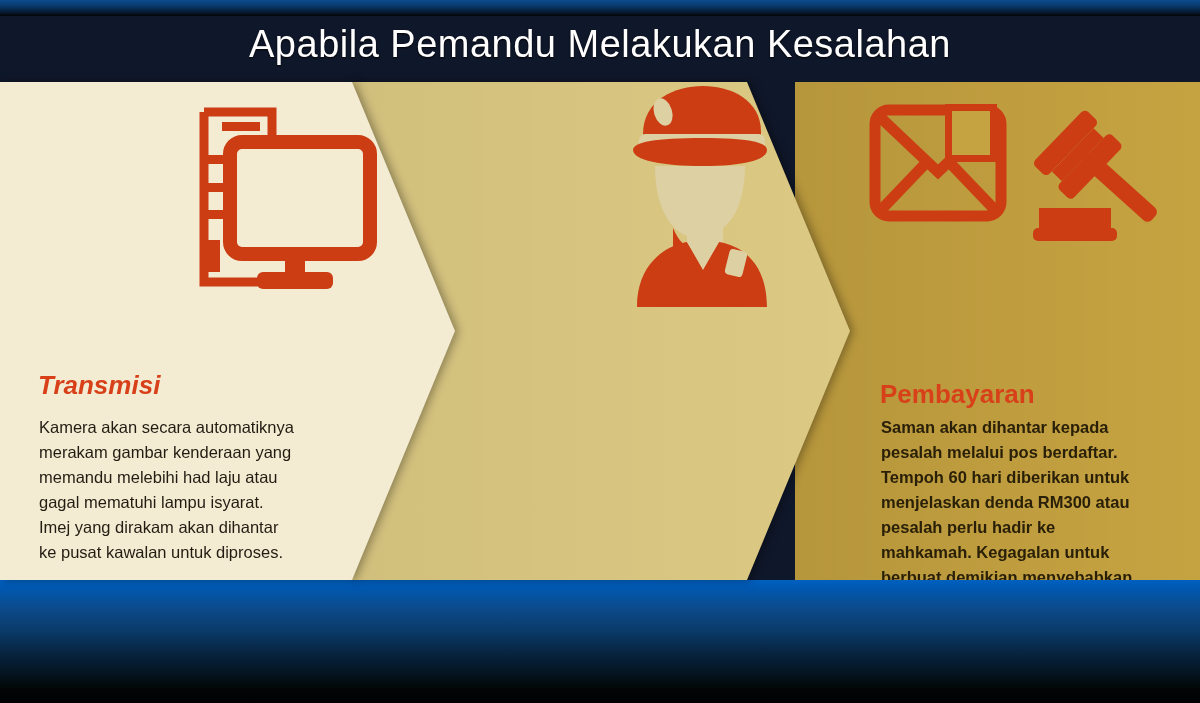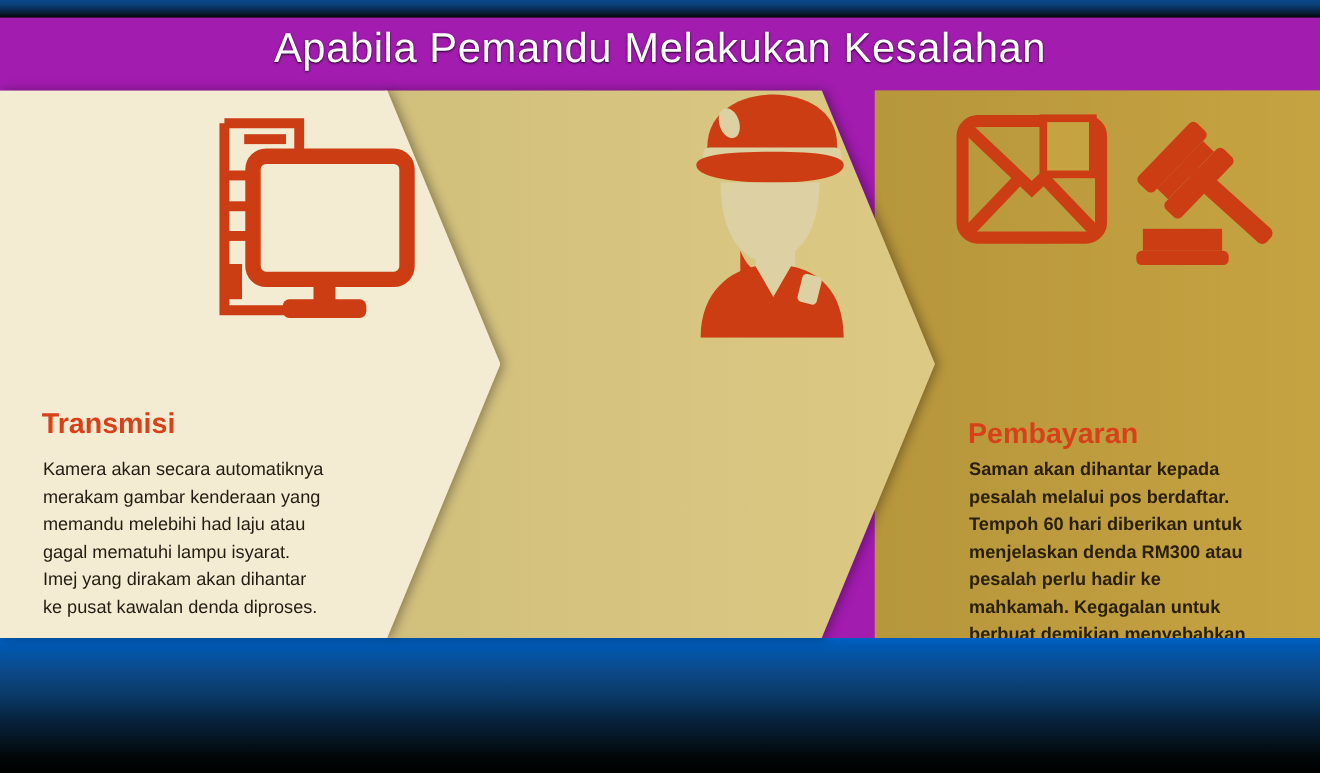--- a/index.html
+++ b/index.html
@@ -9,21 +9,21 @@
   }
   body {
     font-family: "Liberation Sans", sans-serif;
   }
 
   #slide {
     position: relative;
     width: 1200px;
     height: 703px;
     overflow: hidden;
-    background: #a21caf;
+    background: #0f172a;
   }
 
   
   .top-strip {
     position: absolute;
     left: 0; top: 0;
     width: 1200px; height: 16px;
     background: linear-gradient(to bottom, #0b4a8f 0%, #0a3a6e 35%, #06203c 70%, #050505 100%);
   }
 
@@ -182,27 +182,27 @@
               </g>
 
               <g>
                 <rect x="70" y="52" width="140" height="112" rx="12" ry="12" fill="none" stroke="#cc3d14" stroke-width="14"></rect>
                 <rect x="125" y="165" width="20" height="22" fill="#cc3d14"></rect>
                 <rect x="97" y="182" width="76" height="17" rx="6" ry="6" fill="#cc3d14"></rect>
               </g>
             </svg>
           </div>
 
-          <div class="heading" style="left:38px; top:288px;">Transmisi</div>
+          <div class="heading" style="left:38px; top:288px;font-style:italic;">Transmisi</div>
           <div class="para" style="left: 39px; top: 333px; width: 345px;">Kamera akan secara automatiknya
 merakam gambar kenderaan yang
 memandu melebihi had laju atau
 gagal mematuhi lampu isyarat.
 Imej yang dirakam akan dihantar
-ke pusat kawalan denda diproses.</div>
+ke pusat kawalan untuk diproses.</div>
         </div>
       </div>
     </div>
 
     <div class="panel" id="panel2">
       <div class="body">
         <div class="shade"></div>
         <div class="panel-inner">
 
 

